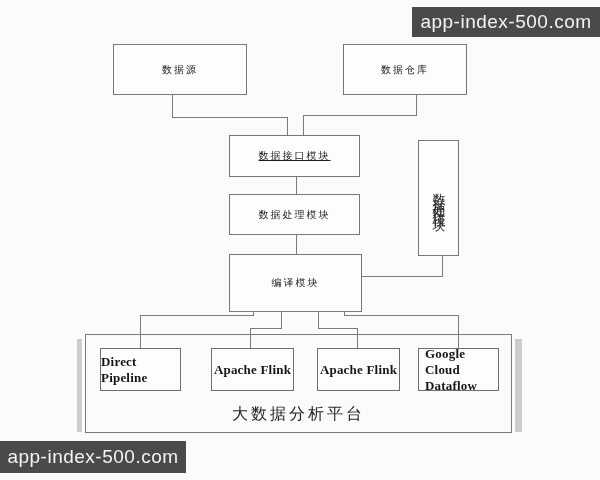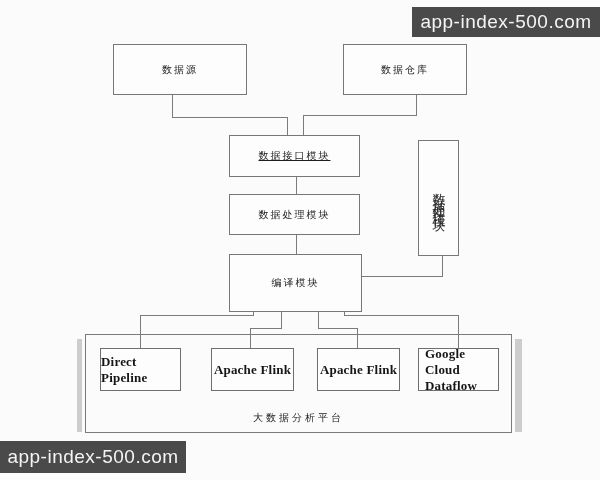--- a/index.html
+++ b/index.html
@@ -35,21 +35,21 @@
     writing-mode: vertical-rl; text-orientation: upright;
     letter-spacing: 5px; font-size: 13px;
   }
 
   .platform-container {
     position: absolute; left: 85px; top: 334px; width: 427px; height: 99px;
     border: 1px solid #7b7b7b; box-sizing: border-box; background: transparent;
   }
   .platform-label {
     position: absolute; left: 0; bottom: 7px; width: 100%;
-    text-align: center; font-size: 10px; letter-spacing: 3px; color: #1f1f1f;
+    text-align: center; font-size: 16px; letter-spacing: 3px; color: #1f1f1f;
   }
   .shadow-bar { position: absolute; background: #cdcdcd; }
   .shadow-left  { left: 77px;  top: 339px; width: 5px; height: 93px; }
   .shadow-right { left: 515px; top: 339px; width: 7px; height: 93px; }
 
   .runner {
     position: absolute; top: 348px; height: 43px;
     border: 1px solid #6e6e6e; background: #fdfdfd;
     box-sizing: border-box;
     display: flex; align-items: center; justify-content: center;

